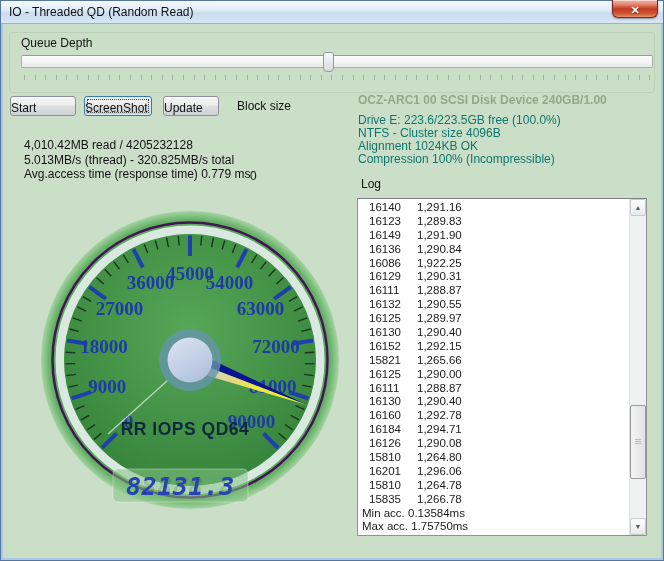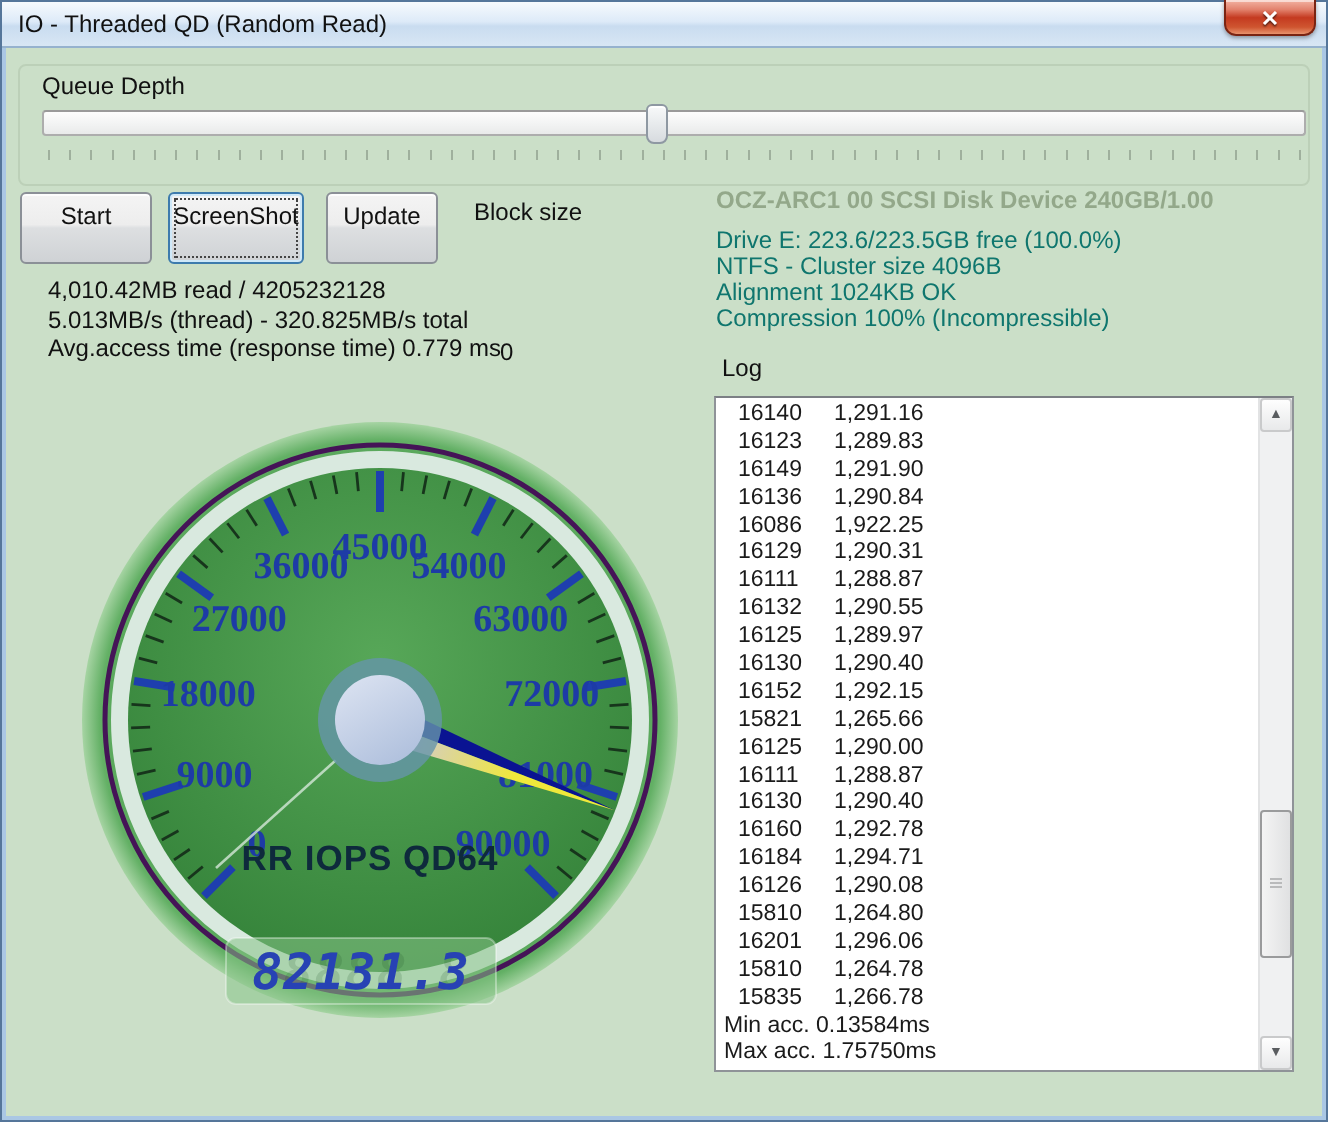--- a/index.html
+++ b/index.html
@@ -41,22 +41,22 @@
     background:linear-gradient(#f8f9fa,#e9ecee 45%,#d7dbdf);
     box-shadow:inset 0 1px 0 #fff;
   }
   .slider-ticks{
     position:absolute;left:14px;top:42px;width:630px;height:5px;
     background:repeating-linear-gradient(90deg,#9fb09d 0 1px,transparent 1px 10.6px);
   }
 
   
   .btn{
-    position:absolute;top:72px;height:36px;font-size:12px;color:#111;
-    border:1px solid #8b9097;border-radius:3px;text-align:center;line-height:22px;
+    position:absolute;top:72px;height:20px;font-size:12px;color:#111;
+    border:1px solid #8b9097;border-radius:3px;text-align:left;line-height:22px;
     background:linear-gradient(#f4f4f4,#ededed 45%,#dddfe1 50%,#cfd2d5);
     box-shadow:inset 0 1px 0 rgba(255,255,255,.8);cursor:pointer;
   }
   .btn.focused{
     border-color:#3d7bad;
     box-shadow:inset 0 0 0 1px #cfe8f8, inset 0 1px 0 rgba(255,255,255,.8);
   }
   .btn.focused::after{
     content:"";position:absolute;left:3px;top:3px;right:3px;bottom:3px;
     outline:1px dotted #444;

